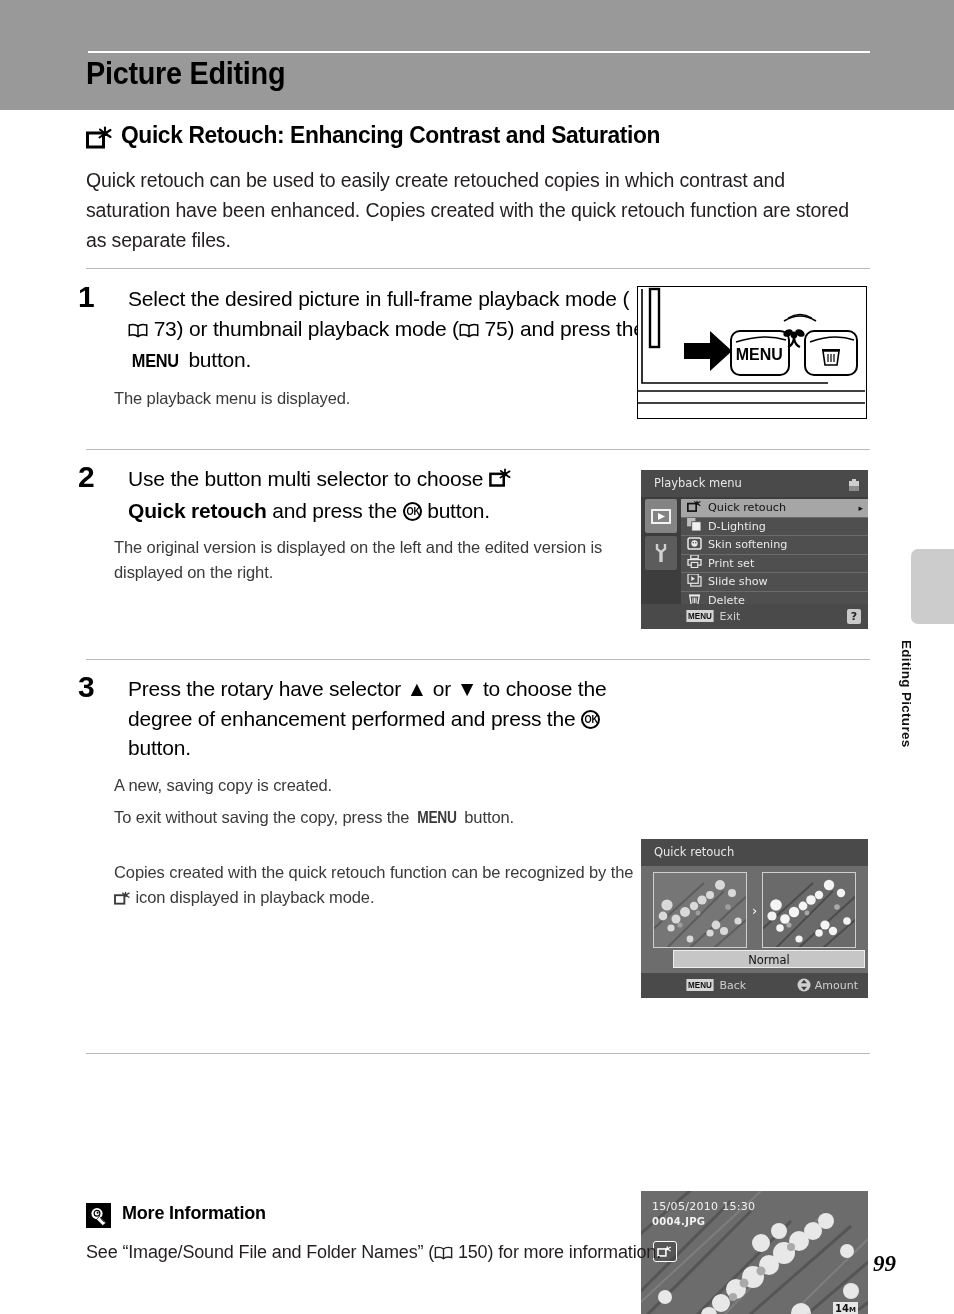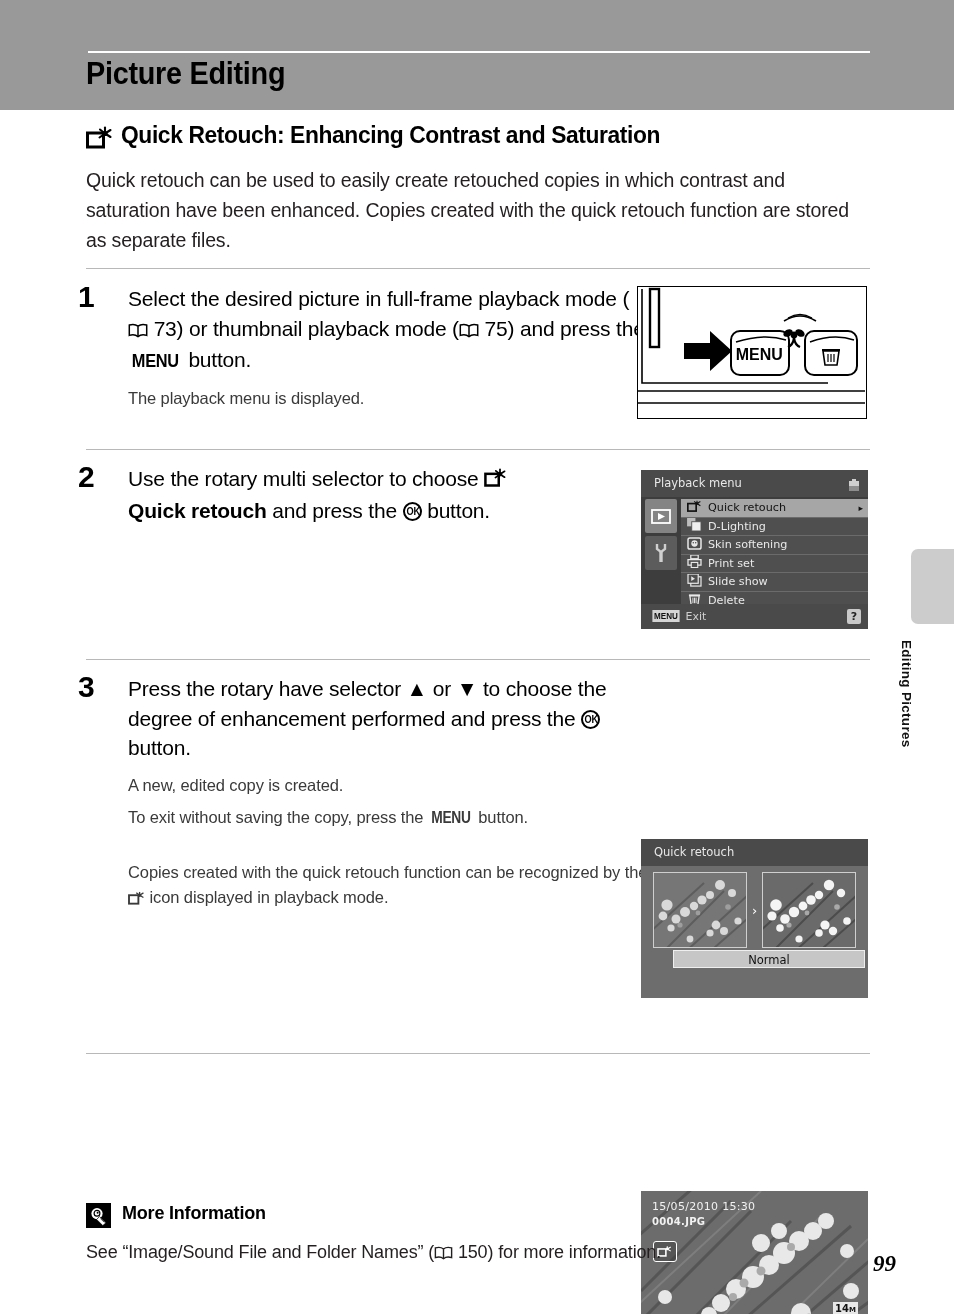--- a/index.html
+++ b/index.html
@@ -59,21 +59,21 @@
   .step .num{
     position:absolute; left:0; top:-4px;
     font-size:30px; font-weight:bold; font-family:"Liberation Sans",sans-serif;
   }
   .step .main{
     margin-left:50px;
     font-size:21px; line-height:29.5px; letter-spacing:-0.2px;
     color:#000;
   }
   .step .sub{
-    margin-left:50px; margin-top:10px;
+    margin-left:36px; margin-top:10px;
     font-size:16.5px; line-height:25px; color:#3a3a3a;
     letter-spacing:-0.1px;
   }
   .step .sub.tight{ margin-top:7px; }
   b { font-weight:bold; }
 
   .menuword{
     font-family:"Liberation Sans Narrow","Liberation Sans",sans-serif;
     font-weight:bold; font-size:19px; letter-spacing:-0.3px;
     transform:scaleX(0.86); display:inline-block;
@@ -106,21 +106,21 @@
     font-family:"DejaVu Sans", sans-serif; color:#fff; overflow:hidden;
   }
   .lcd-title{
     position:absolute; left:0; top:0; width:100%; height:27px;
     background:#4a4a4a; color:#e8e8e8;
     font-size:11.5px; line-height:27px; padding-left:13px;
   }
   .lcd-menu{ position:absolute; left:0; top:27px; width:100%; bottom:25px; background:#3d3d3d; }
   .lcd-foot{
     position:absolute; left:0; bottom:0; width:100%; height:25px; background:#4a4a4a;
-    font-size:11px; line-height:25px; color:#cfcfcf;
+    font-size:11px; line-height:25px; color:#cfcfcf;padding-left:34px;
   }
 
   .tabcol{ position:absolute; left:4px; top:2px; width:34px; }
   .tabbtn{
     width:32px; height:34px; background:#848484; margin-bottom:3px;
     display:flex; align-items:center; justify-content:center;
     border-radius:2px;
   }
 
   .mitems{ position:absolute; left:40px; top:2px; right:0; }
@@ -293,33 +293,34 @@
     <g>
       <path d="M46 56 h26 v-12 l22 20 -22 20 v-12 h-26 z" fill="#000"></path>
     </g>
     <text x="122" y="73" font-family="Liberation Sans Narrow, Liberation Sans, sans-serif" font-size="17" font-weight="bold" text-anchor="middle" transform="scale(0.94,1) translate(7,0)">MENU</text>
   </svg>
 </div>
 
 <div class="step" style="top:464px;">
   <div class="num">2</div>
   <div class="main">
-    <span>Use the rotary multi selector to choose </span><span class="qr-icon" style="vertical-align:-2px;"><svg width="22" height="20" viewBox="0 0 26 24">
+    <span>Use the button multi selector to choose </span><span class="qr-icon" style="vertical-align:-2px;"><svg width="22" height="20" viewBox="0 0 26 24">
           <rect x="1.5" y="7" width="16" height="14" fill="none" stroke="#000" stroke-width="3"></rect>
           <g stroke="#000" stroke-width="2.1" stroke-linecap="round">
             <line x1="19" y1="7.5" x2="19" y2="1.5"></line>
             <line x1="19" y1="7.5" x2="24.5" y2="4"></line>
             <line x1="19" y1="7.5" x2="24.5" y2="11"></line>
             <line x1="19" y1="7.5" x2="14" y2="3.5"></line>
             <line x1="19" y1="7.5" x2="13.5" y2="11.5"></line>
           </g>
           <circle cx="19" cy="7.5" r="2.6" fill="#000"></circle>
         </svg></span><br>
     <b>Quick retouch</b><span> and press the </span><span class="okglyph"><span>OK</span></span><span> button.</span>
   </div>
+  <div class="sub">The original version is displayed on the left and the edited version is displayed on the right.</div>
 </div>
 
 <div class="fig lcd" style="left:641px; top:470px;">
   <div class="lcd-title">Playback menu</div>
   <div style="position:absolute; right:8px; top:7px;">
     <svg width="11" height="13" viewBox="0 0 11 13">
         <rect x="0" y="2" width="10" height="10" fill="#cfcfcf"></rect>
         <rect x="3" y="0" width="4" height="2" fill="#cfcfcf"></rect>
         <rect x="0" y="7" width="10" height="5" fill="#8e8e8e"></rect>
       </svg>
@@ -418,21 +419,21 @@
     <span>Exit</span>
     <span class="qmark">?</span>
   </div>
 </div>
 
 <div class="step" style="top:674px;">
   <div class="num">3</div>
   <div class="main">
     <span>Press the rotary have selector </span><span>▲</span><span> or </span><span>▼</span><span> to choose the degree of enhancement performed and press the </span><span class="okglyph"><span>OK</span></span><span> button.</span>
   </div>
-  <div class="sub">A new, edited copy is created.</div>
+  <div class="sub">A new, saving copy is created.</div>
   <div class="sub tight">
     <span>To exit without saving the copy, press the </span><span class="menuword" style="font-size:16px;">MENU</span><span> button.</span>
   </div>
   <div class="sub" style="margin-top:30px;">
     <span>Copies created with the quick retouch function can be recognized by the </span><span style="vertical-align:-3px; display:inline-block;"><svg width="17" height="15" viewBox="0 0 18 16">
           <rect x="1" y="4.5" width="10" height="9" fill="none" stroke="#3a3a3a" stroke-width="2"></rect>
           <g stroke="#3a3a3a" stroke-width="1.4">
             <line x1="12.3" y1="4.5" x2="12.3" y2="1"></line>
             <line x1="12.3" y1="4.5" x2="16.4" y2="2"></line>
             <line x1="12.3" y1="4.5" x2="16.4" y2="7"></line>
@@ -511,20 +512,34 @@
           <circle cx="26" cy="52" r="2.6"></circle>
             <circle cx="44" cy="40" r="2.4"></circle>
             <circle cx="74" cy="34" r="2.8"></circle>
         </g>
       </svg>
     </div>
   </div>
 
   <div class="normalbar">Normal</div>
 
+  <div class="lcd-foot">
+    <span style="margin-left:9px;" class="badge">MENU</span>
+    <span>Back</span>
+    <span style="position:absolute; right:10px; top:0; line-height:25px;">
+      <span style="display:inline-block; vertical-align:-3px;">
+        <svg width="14" height="14" viewBox="0 0 14 14">
+            <circle cx="7" cy="7" r="6.5" fill="#d0d0d0"></circle>
+            <path d="M7 1.8 L10 5.2 H4 z" fill="#3c3c3c"></path>
+            <path d="M7 12.2 L10 8.8 H4 z" fill="#3c3c3c"></path>
+          </svg>
+      </span>
+      <span>Amount</span>
+    </span>
+  </div>
 </div>
 
 <div class="fig ffscreen" style="left:641px; top:873px;">
   <svg width="227" height="164" viewBox="0 0 227 164" style="position:absolute;left:0;top:0;">
     <rect width="227" height="164" fill="#6c6c6c"></rect>
     <g stroke="#555555" stroke-width="3">
       <line x1="-10" y1="140" x2="110" y2="20"></line>
         <line x1="10" y1="170" x2="150" y2="30"></line>
       <line x1="50" y1="175" x2="210" y2="35"></line>
         <line x1="100" y1="180" x2="240" y2="60"></line>

